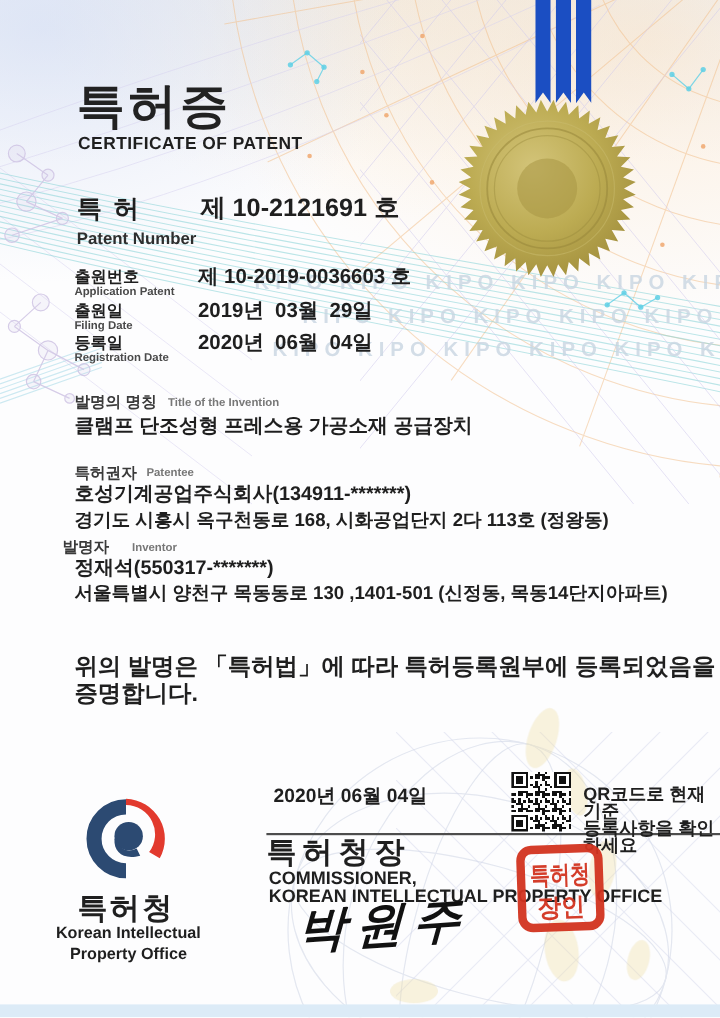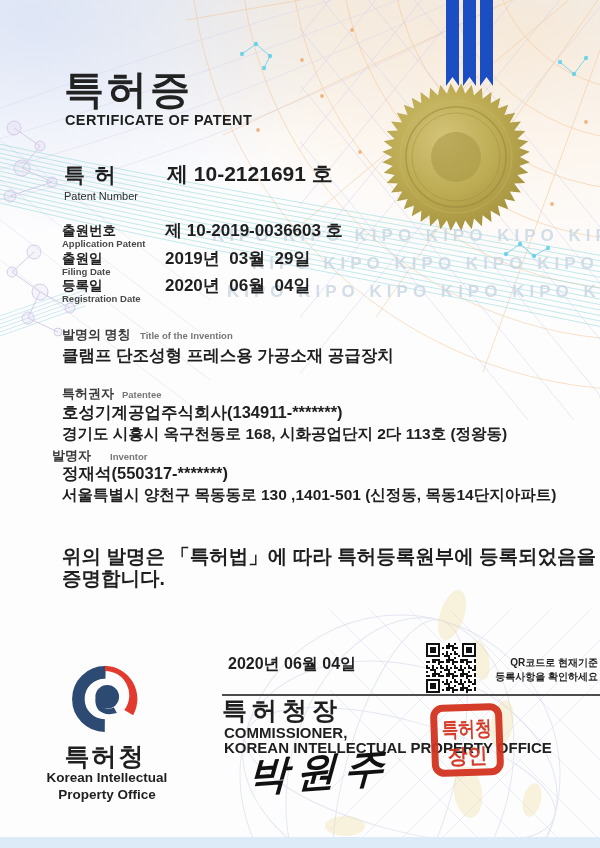--- a/index.html
+++ b/index.html
@@ -23,40 +23,40 @@
   .stripe{width:13px;height:100%;background:#1b4ec2;
     clip-path:polygon(0 0,100% 0,100% 100%,50% calc(100% - 9px),0 100%);}
   .medal{position:absolute;left:382px;top:83px;z-index:2;}
 
   
   .txt{position:absolute;z-index:3;line-height:1.15;}
   .pre{white-space:pre;}
   .title-ko{font-size:40px;font-weight:800;letter-spacing:3px;color:#222;}
   .title-en{font-size:14.5px;font-weight:700;letter-spacing:.4px;}
   .lbl-big{font-size:21px;font-weight:700;letter-spacing:2px;}
-  .lbl-sub{font-size:11px;font-weight:400;color:#2e2e2e;}
+  .lbl-sub{font-size:14px;font-weight:700;color:#2e2e2e;}
   .val-big{font-size:21px;font-weight:700;}
   .lbl{font-size:13.5px;font-weight:700;}
   .lbl-en{font-size:9.5px;font-weight:600;color:#4a4a4a;}
   .val{font-size:17px;font-weight:700;}
   .sec-lbl{font-size:13px;font-weight:700;color:#3a3a3a;}
   .sec-en{font-size:9.5px;font-weight:600;color:#777;}
   .sec-val{font-size:16.5px;font-weight:700;}
   .sec-val2{font-size:15.5px;font-weight:700;}
   .cert-ko{font-size:19.5px;font-weight:800;}
   .cert-en{font-size:16px;font-weight:700;line-height:20px;}
   .issue-date{font-size:16px;font-weight:600;}
   .rule{position:absolute;left:222px;top:694px;width:378px;height:2px;background:#4d4d4d;z-index:3;}
   .comm-ko{font-size:25px;font-weight:800;letter-spacing:5px;}
   .comm-en{font-size:15px;font-weight:700;}
   .signature{font-size:40px;font-weight:700;font-style:italic;color:#111;
     transform:rotate(-4deg) skewX(-6deg);letter-spacing:8px;}
   .qr{position:absolute;left:426px;top:643px;z-index:3;}
-  .qr-caption{position:absolute;left:486px;top:656px;width:112px;text-align:right;
-    font-size:10px;font-weight:700;line-height:14px;z-index:3;}
+  .qr-caption{position:absolute;left:486px;top:656px;width:112px;text-align:left;
+    font-size:15px;font-weight:700;line-height:14px;z-index:3;}
   .seal{position:absolute;left:430px;top:703px;z-index:3;transform:rotate(-2deg);opacity:.95;}
   .seal-text{font-weight:800;font-size:21px;fill:#d2331f;text-anchor:middle;}
 
   
   .logo-swirl{position:absolute;left:68px;top:662px;z-index:3;}
   .logo-ko{position:absolute;left:57px;top:740px;width:96px;text-align:center;
     font-size:25px;font-weight:800;letter-spacing:2px;z-index:3;}
   .logo-en{position:absolute;left:37px;top:770px;width:140px;text-align:center;
     font-size:13.5px;font-weight:700;line-height:16.5px;z-index:3;}
 </style>

